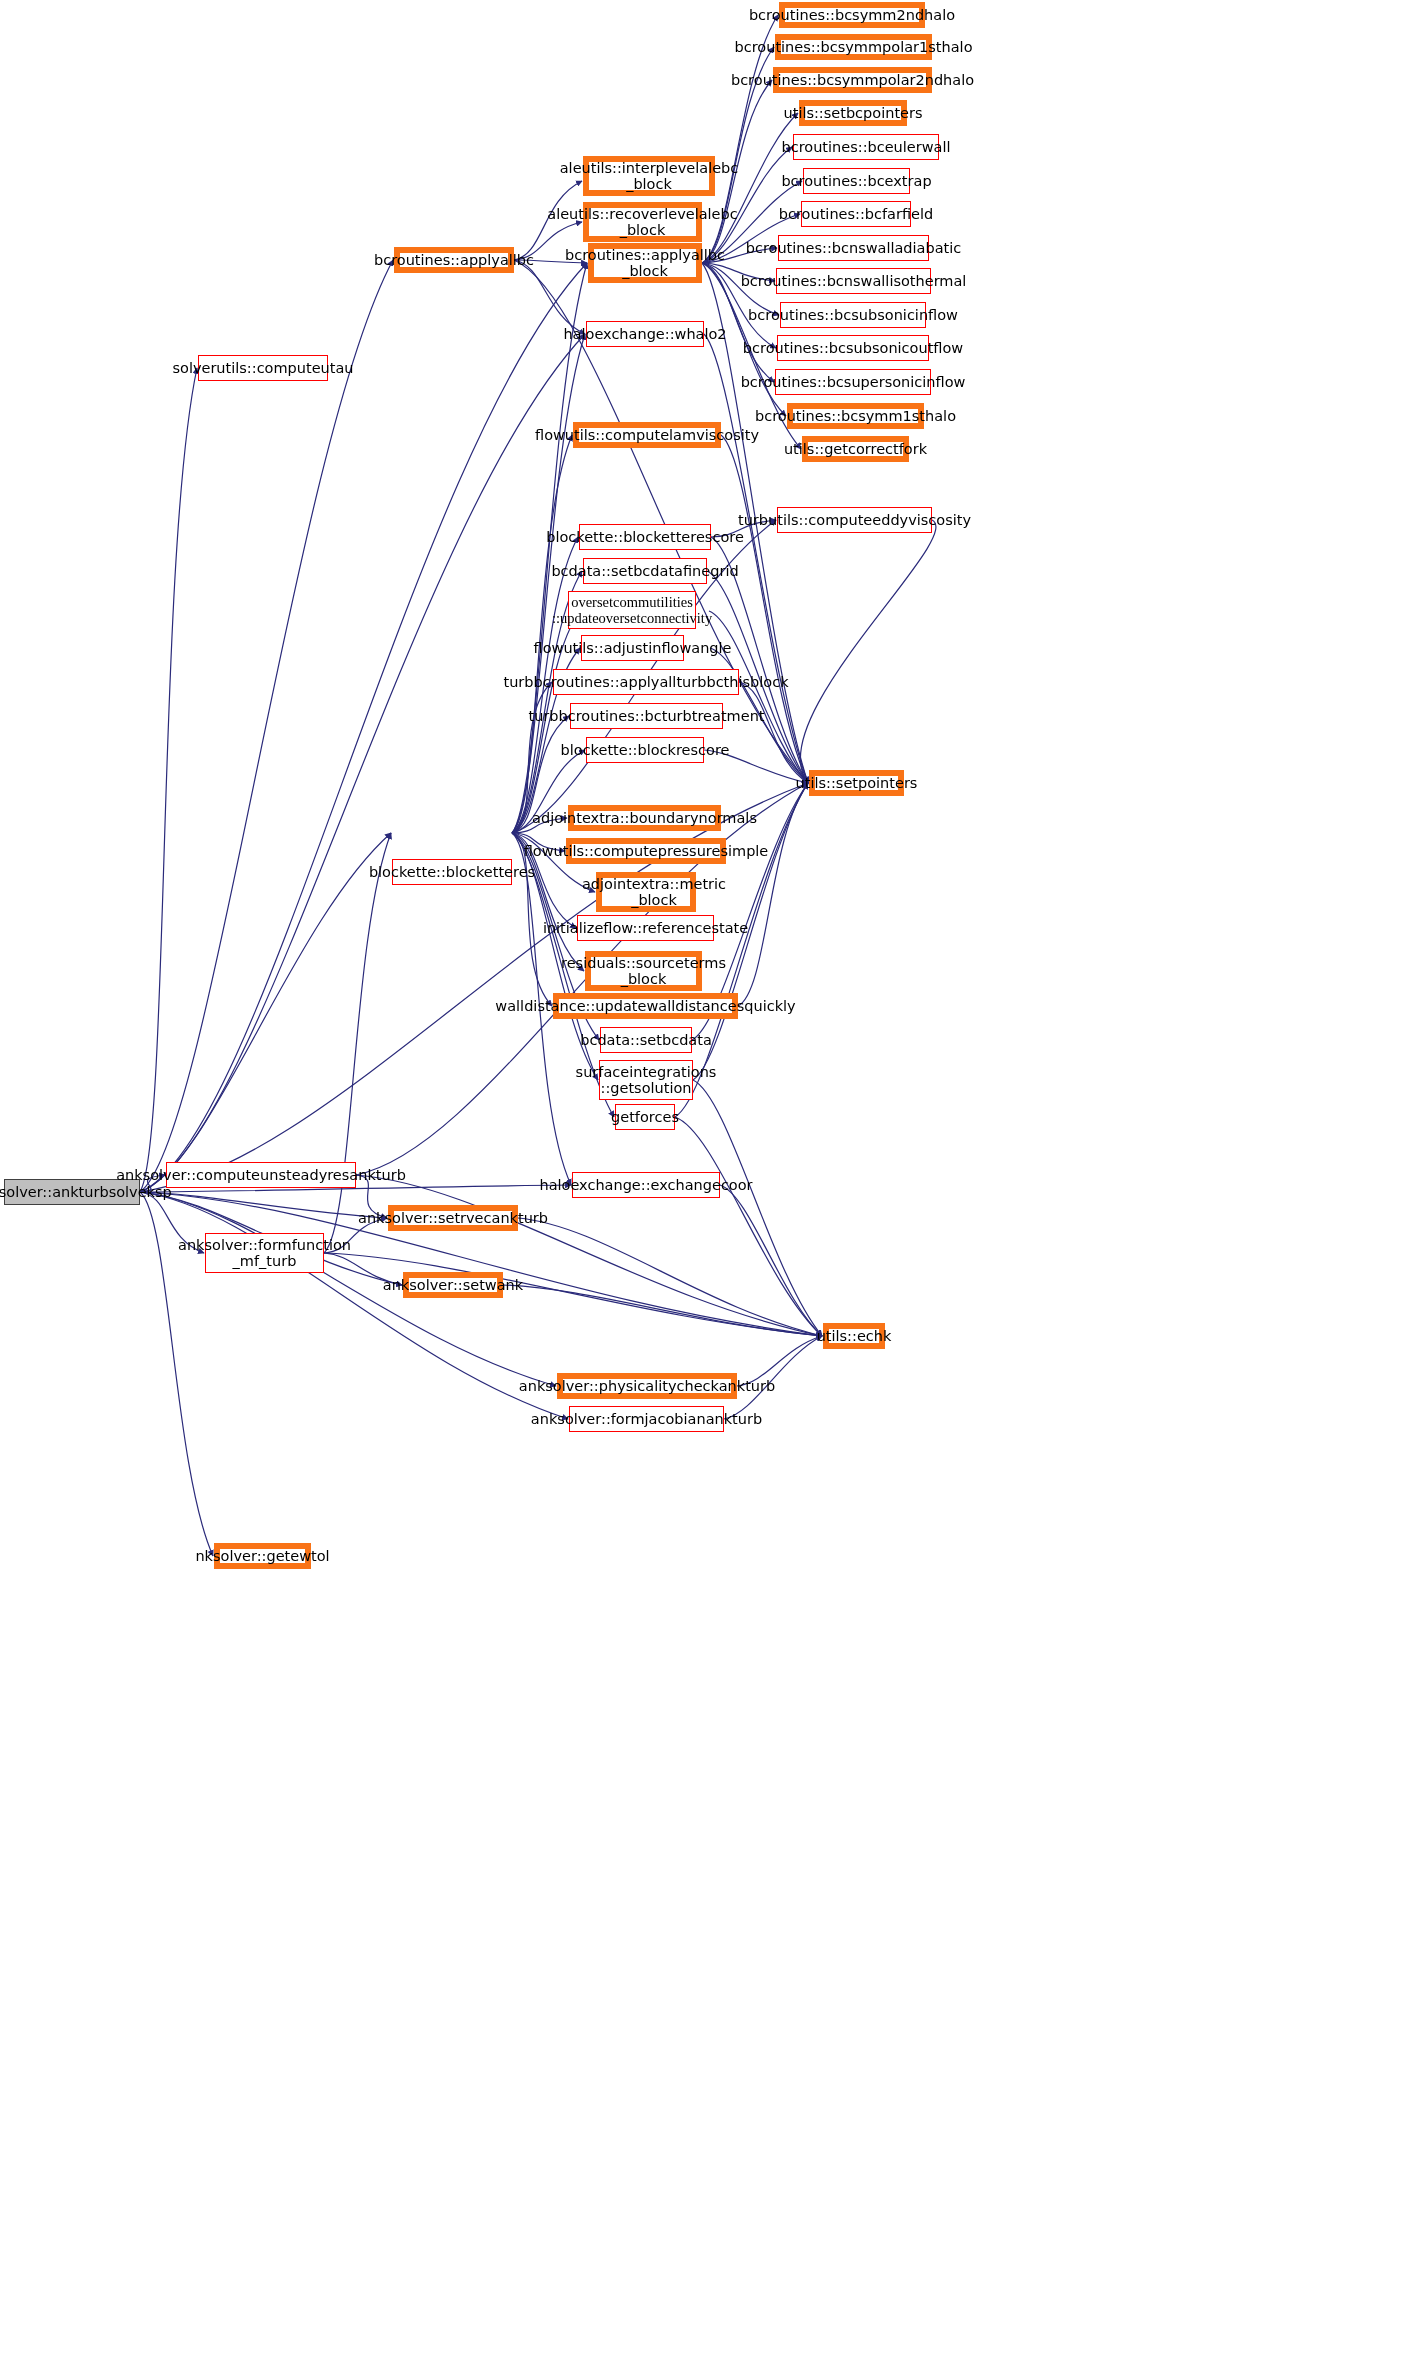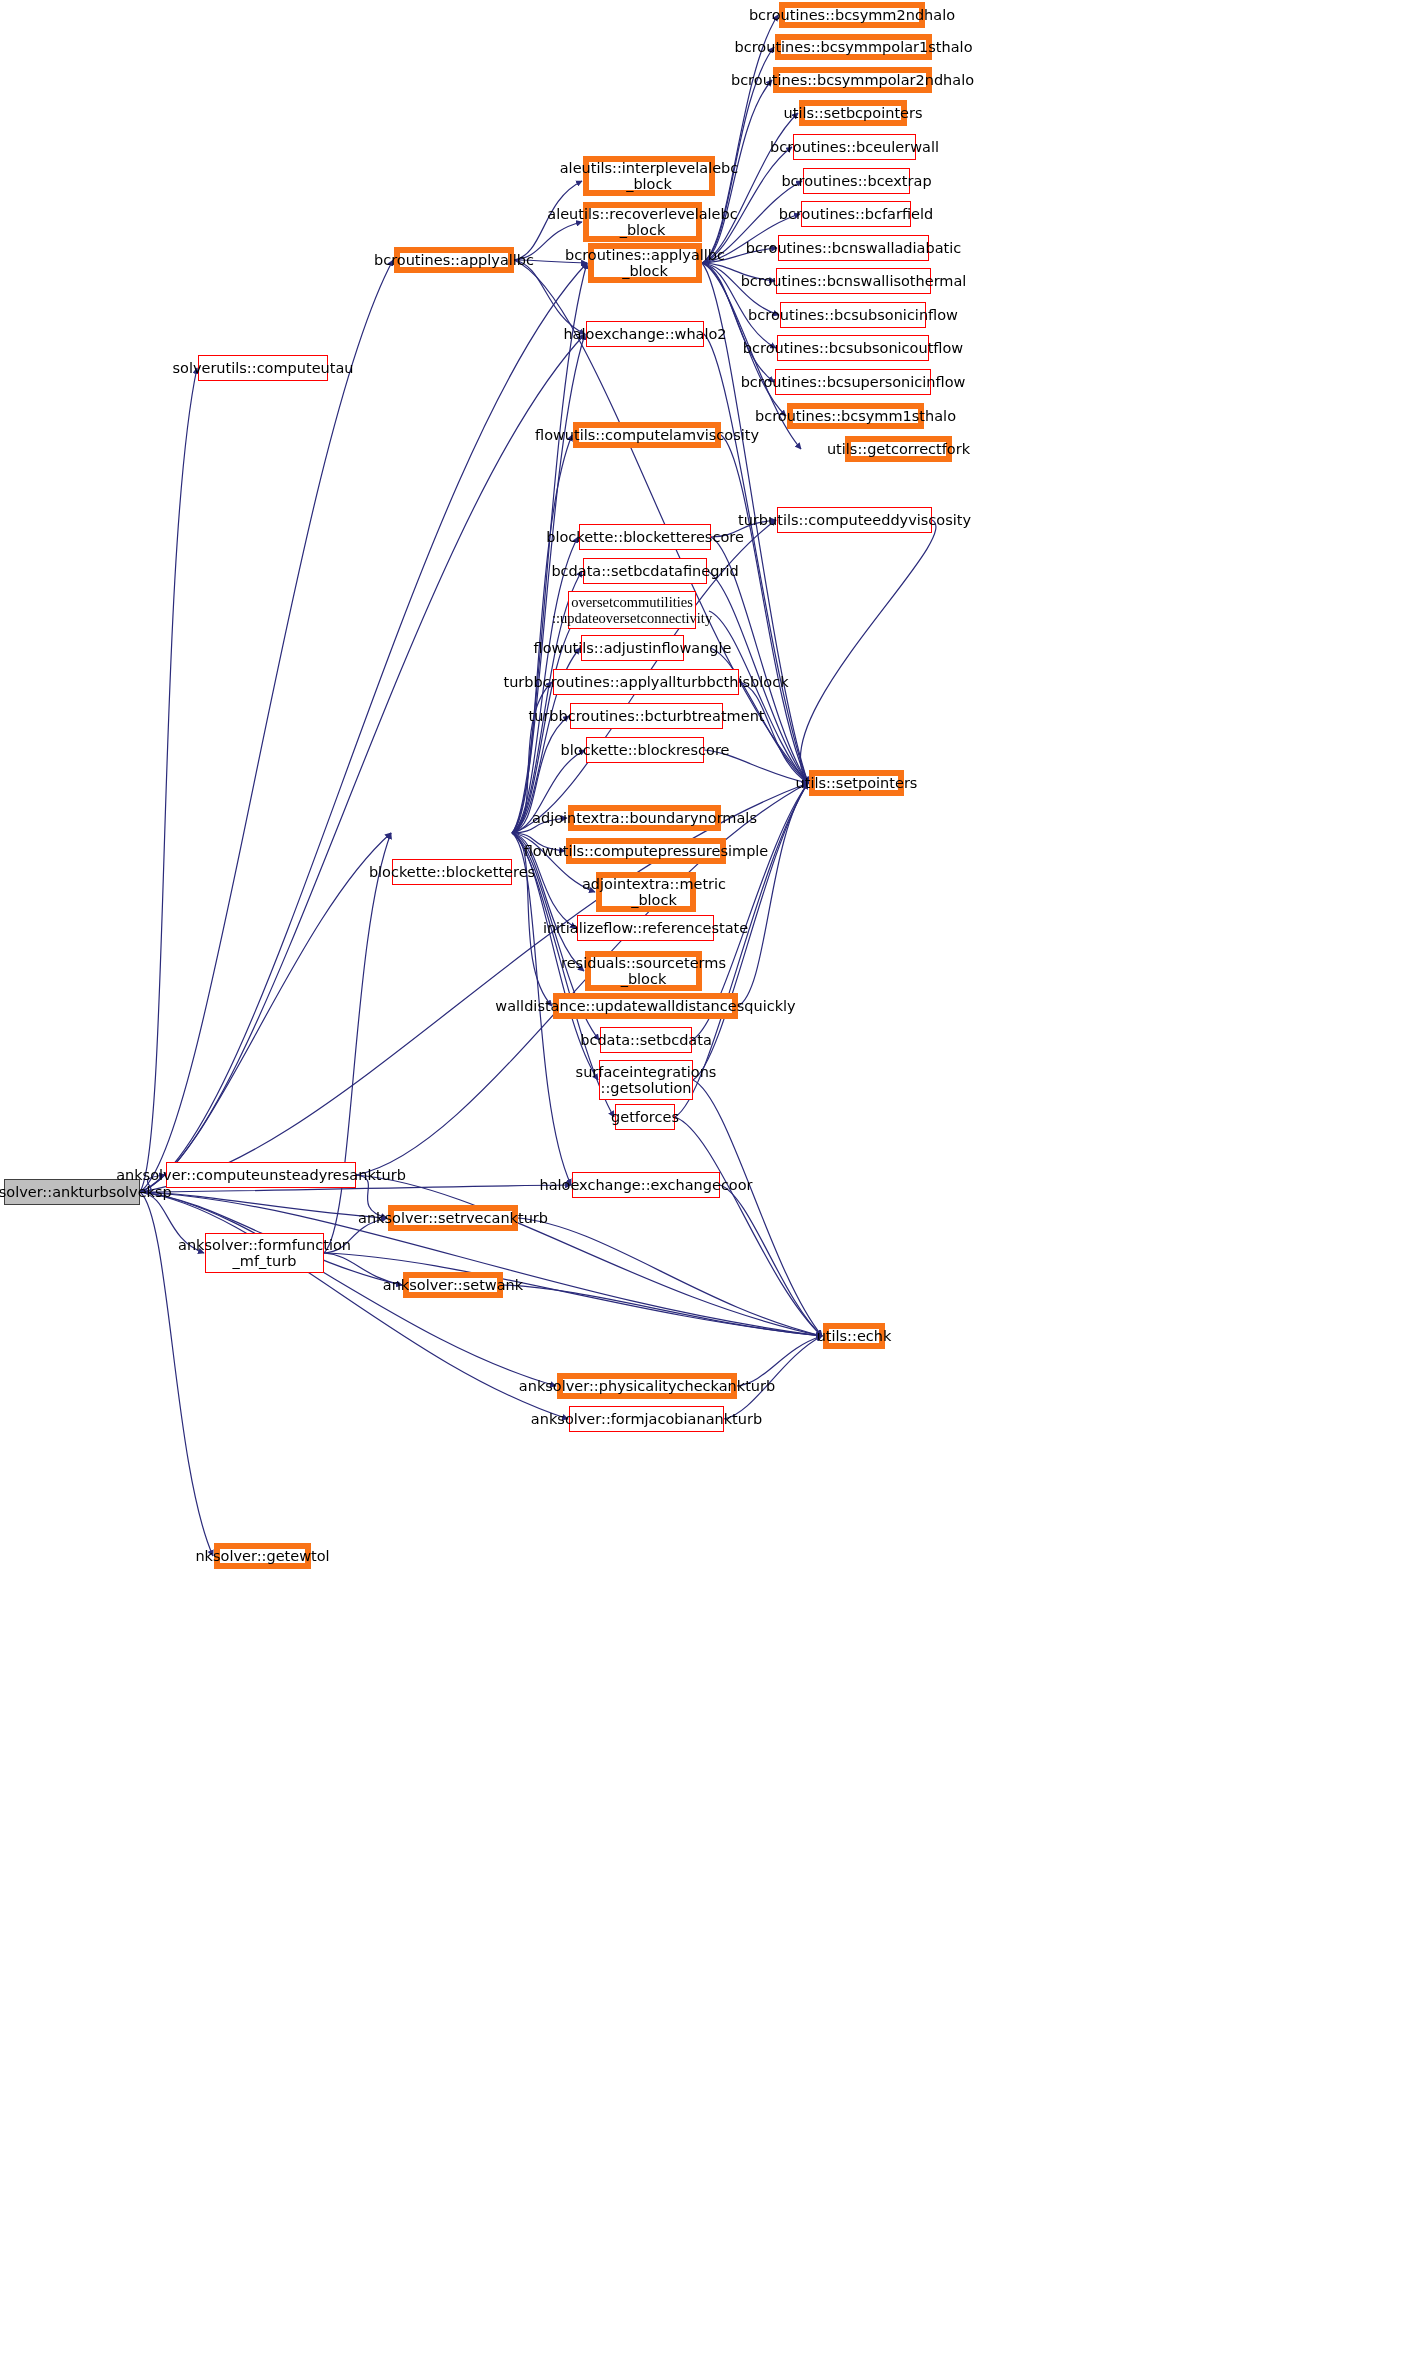--- a/index.html
+++ b/index.html
@@ -184,27 +184,27 @@
       <div class="node" style="left: 553px; top: 993px; width: 185px; height: 26px;"><span>walldistance::updatewalldistancesquickly</span></div>
       <div class="node red" style="left: 600px; top: 1027px; width: 92px; height: 26px;"><span>bcdata::setbcdata</span></div>
       <div class="node red" style="left: 599px; top: 1060px; width: 94px; height: 40px;"><span>surfaceintegrations
 ::getsolution</span></div>
       <div class="node red" style="left: 615px; top: 1104px; width: 60px; height: 26px;"><span>getforces</span></div>
       <div class="node red" style="left: 572px; top: 1172px; width: 148px; height: 26px;"><span>haloexchange::exchangecoor</span></div>
       <div class="node" style="left: 779px; top: 2px; width: 146px; height: 26px;"><span>bcroutines::bcsymm2ndhalo</span></div>
       <div class="node" style="left: 775px; top: 34px; width: 157px; height: 26px;"><span>bcroutines::bcsymmpolar1sthalo</span></div>
       <div class="node" style="left: 773px; top: 67px; width: 159px; height: 26px;"><span>bcroutines::bcsymmpolar2ndhalo</span></div>
       <div class="node" style="left: 799px; top: 100px; width: 108px; height: 26px;"><span>utils::setbcpointers</span></div>
-      <div class="node red" style="left: 793px; top: 134px; width: 123px; height: 26px; text-align: right;"><span>bcroutines::bceulerwall</span></div>
+      <div class="node red" style="left: 793px; top: 134px; width: 146px; height: 26px; text-align: right;"><span>bcroutines::bceulerwall</span></div>
       <div class="node red" style="left: 803px; top: 168px; width: 107px; height: 26px;"><span>bcroutines::bcextrap</span></div>
       <div class="node red" style="left: 801px; top: 201px; width: 110px; height: 26px;"><span>bcroutines::bcfarfield</span></div>
       <div class="node red" style="left: 778px; top: 235px; width: 151px; height: 26px;"><span>bcroutines::bcnswalladiabatic</span></div>
       <div class="node red" style="left: 776px; top: 268px; width: 155px; height: 26px;"><span>bcroutines::bcnswallisothermal</span></div>
       <div class="node red" style="left: 780px; top: 302px; width: 146px; height: 26px;"><span>bcroutines::bcsubsonicinflow</span></div>
       <div class="node red" style="left: 777px; top: 335px; width: 152px; height: 26px;"><span>bcroutines::bcsubsonicoutflow</span></div>
       <div class="node red" style="left: 775px; top: 369px; width: 156px; height: 26px;"><span>bcroutines::bcsupersonicinflow</span></div>
       <div class="node" style="left: 787px; top: 403px; width: 137px; height: 26px;"><span>bcroutines::bcsymm1sthalo</span></div>
-      <div class="node" style="left: 802px; top: 436px; width: 107px; height: 26px; margin-left: 43px;"><span>utils::getcorrectfork</span></div>
+      <div class="node" style="left: 802px; top: 436px; width: 107px; height: 26px;"><span>utils::getcorrectfork</span></div>
       <div class="node red" style="left: 777px; top: 507px; width: 155px; height: 26px;"><span>turbutils::computeeddyviscosity</span></div>
       <div class="node" style="left: 809px; top: 770px; width: 95px; height: 26px;"><span>utils::setpointers</span></div>
       <div class="node" style="left: 823px; top: 1323px; width: 62px; height: 26px;"><span>utils::echk</span></div>
     </div>
 </div>
 
 </body></html>

